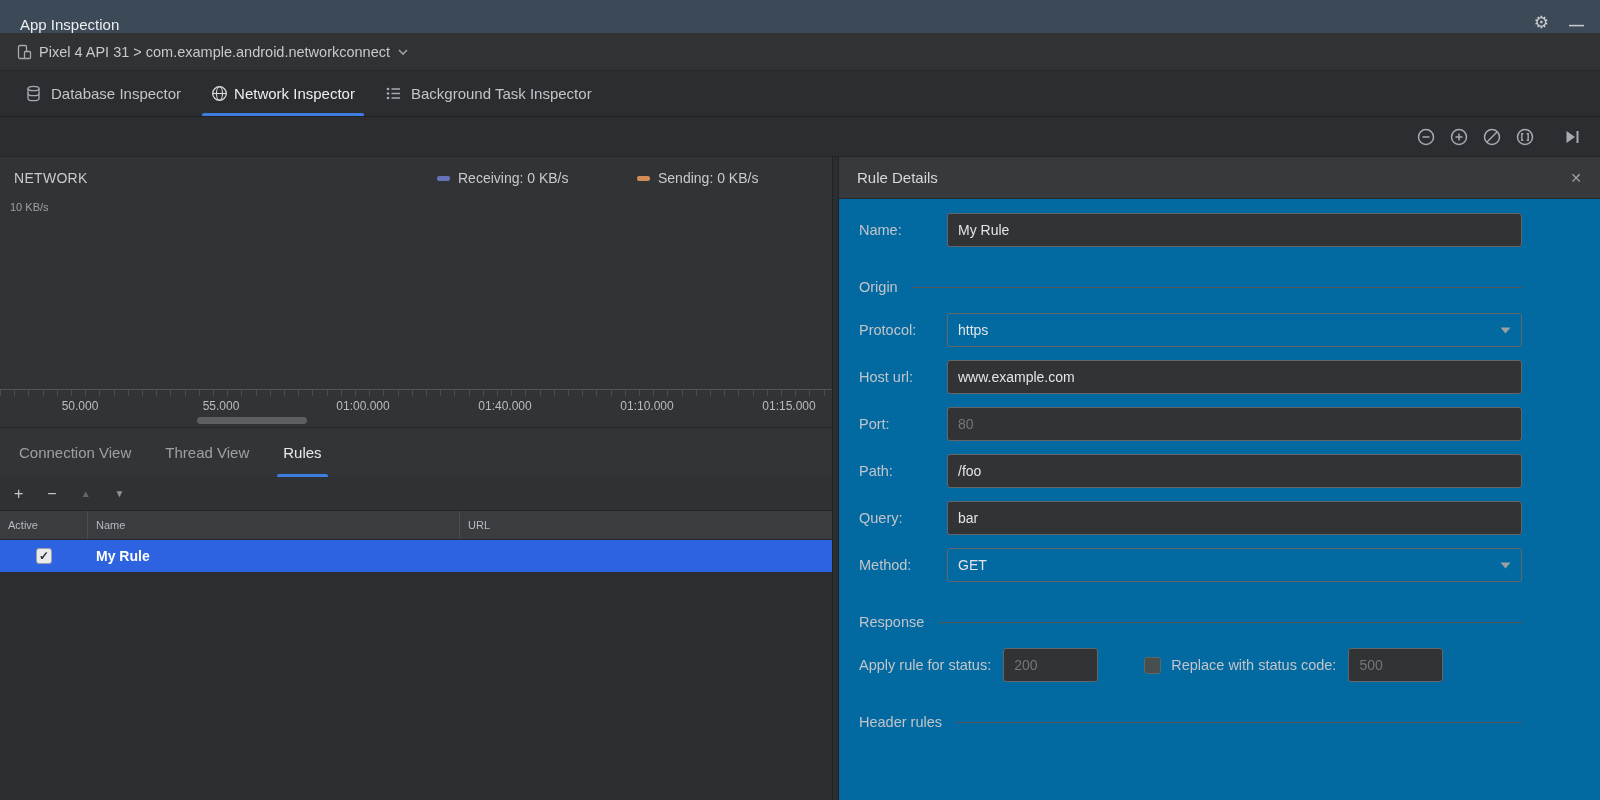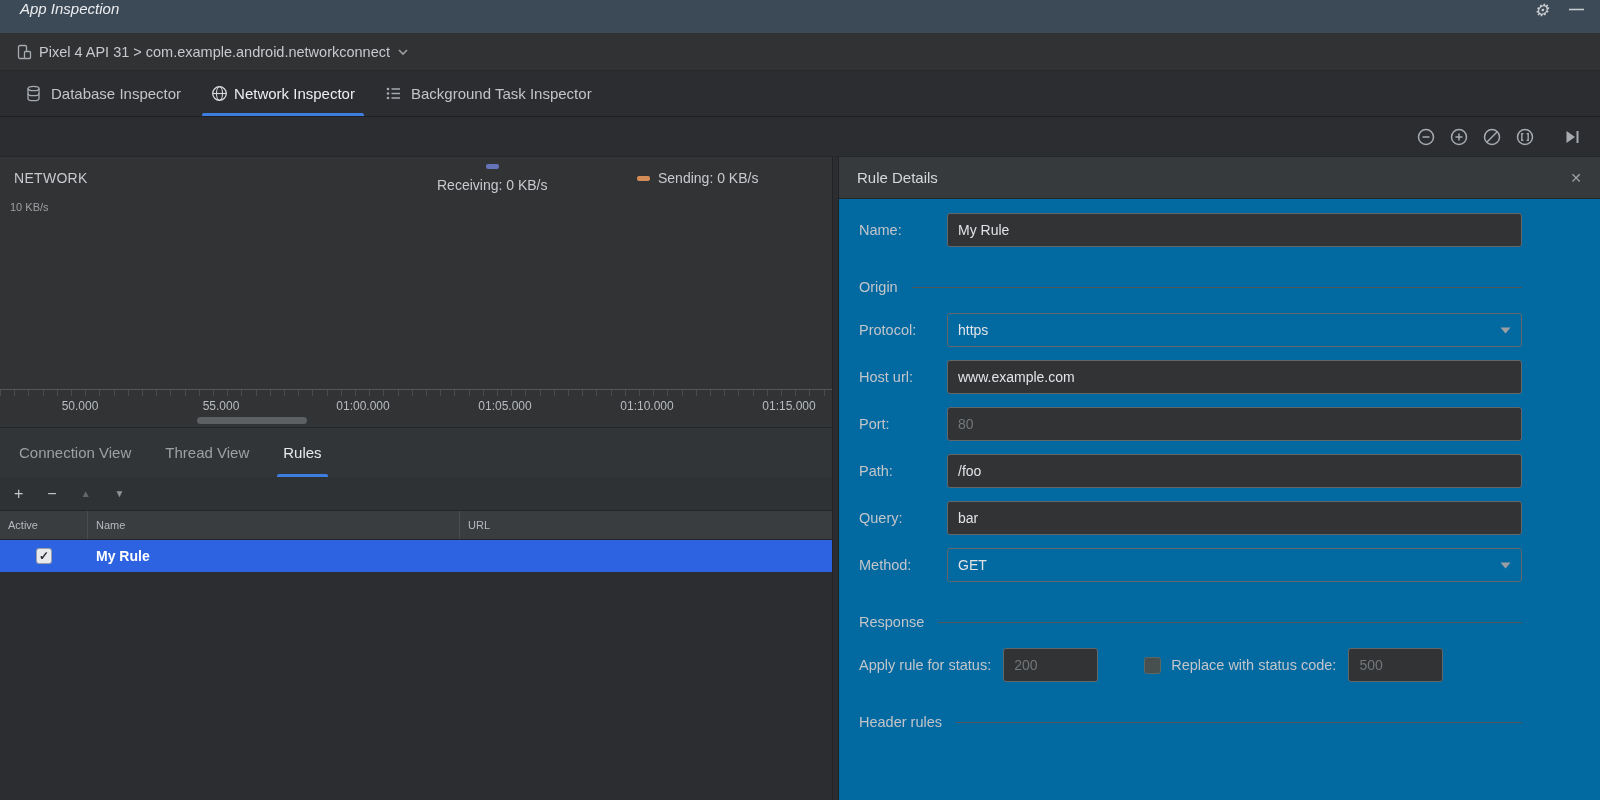--- a/index.html
+++ b/index.html
@@ -7,22 +7,22 @@
   body {
     background: #2B2D30;
     color: #DFE1E5;
     font-family: "Liberation Sans", sans-serif;
     font-size: 14px;
   }
   .app { display: flex; flex-direction: column; width: 1600px; height: 800px; }
 
   
   .titlebar {
-    height: 33px; background: #3C4956; display: flex; align-items: flex-start;
-    padding: 0 16px 0 20px; flex: none; font-style: italic;
+    height: 33px; background: #3C4956; display: flex; align-items: flex-end;
+    padding: 0 16px 0 20px; flex: none;
   }
   .titlebar .title { font-size: 15px; color: #ECEEF0; }
   .spacer { flex: 1; }
   .gear { font-size: 17px; color: #C9CCCF; margin-right: 20px; cursor: default; }
   .minimize { color: #C9CCCF; font-size: 15px; font-weight: bold; cursor: default; }
 
   
   .processbar {
     height: 38px; background: #303234; border-bottom: 1px solid #26282A;
     display: flex; align-items: center; gap: 7px; padding: 0 16px; flex: none;
@@ -53,21 +53,21 @@
   
   .content { flex: 1; display: flex; min-height: 0; background: #313335; }
   .left { width: 832px; flex: none; display: flex; flex-direction: column; background: #313335; }
   .vdivider { width: 7px; flex: none; background: #2B2D30; border-left: 1px solid #202224; border-right: 1px solid #202224; }
   .right { flex: 1; display: flex; flex-direction: column; background: #0369a1; min-width: 0; }
 
   
   .chart-legend { height: 42px; position: relative; display: flex; align-items: center; padding: 0 14px; flex: none; }
   .net-title { font-size: 14px; color: #C8CACE; letter-spacing: .3px; }
   .legend-item { position: absolute; display: flex; align-items: center; gap: 8px; font-size: 14px; color: #C8CACE; }
-  .legend-item.recv { left: 437px; flex-direction: column; }
+  .legend-item.recv { left: 437px; }
   .legend-item.send { left: 637px; }
   .swatch { width: 13px; height: 5px; border-radius: 2px; }
   .plot { height: 190px; position: relative; flex: none; }
   .ylabel { position: absolute; left: 10px; top: 2px; font-size: 11px; color: #9DA0A3; }
   .ruler {
     height: 26px; position: relative; flex: none; border-top: 1px solid #54575A;
     background: repeating-linear-gradient(90deg, #4A4D50 0 1px, transparent 1px 14.2px) top left / 100% 6px no-repeat;
     text-align: right;
   }
   .ruler span { position: absolute; top: 9px; transform: translateX(-50%); font-size: 12px; color: #B9BCC0; }
@@ -260,21 +260,21 @@
       </div>
 
       <div class="plot">
         <span class="ylabel">10 KB/s</span>
       </div>
 
       <div class="ruler">
         <span>50.000</span>
         <span>55.000</span>
         <span>01:00.000</span>
-        <span>01:05.000</span>
+        <span>01:40.000</span>
         <span>01:10.000</span>
         <span>01:15.000</span>
       </div>
 
       <div class="scrollstrip">
         <div class="thumb"></div>
       </div>
 
       <div class="viewtabs">
         <div class="vtab">

